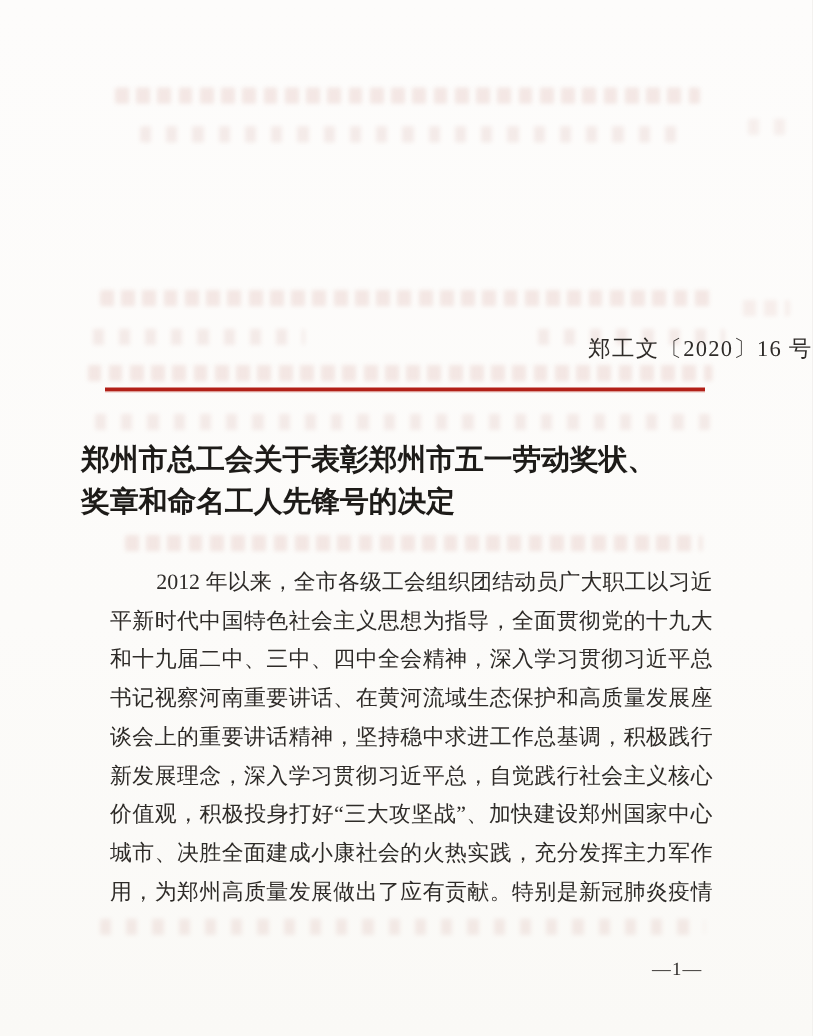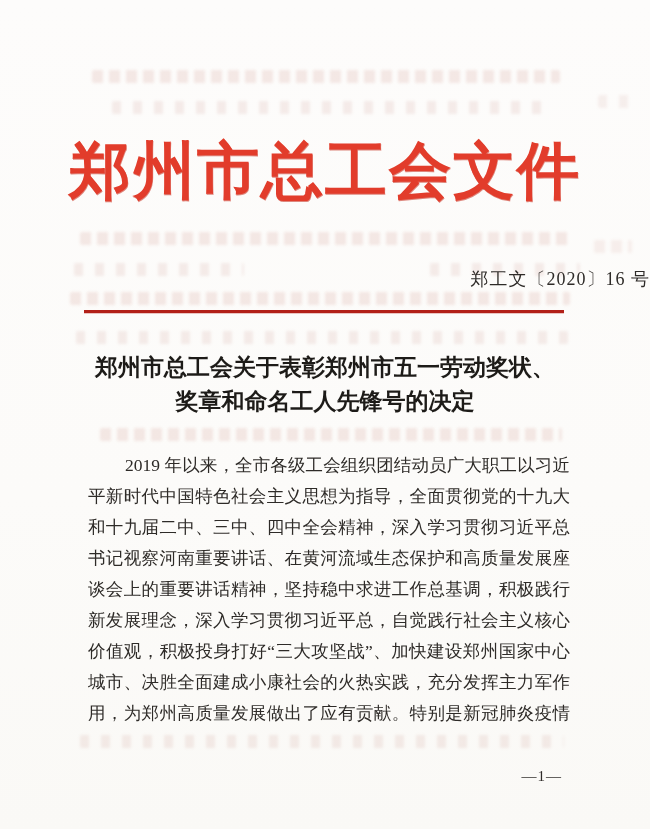--- a/index.html
+++ b/index.html
@@ -67,21 +67,21 @@
     height: 3px;
     background: var(--divider-red, #b22018);
     box-shadow: 0 1px 0 rgba(178,32,24,0.25);
   }
   .doc-title {
     position: absolute;
     top: 351px;
     left: 65px;
     width: 520px;
     margin: 0;
-    text-align: center;
+    text-align: left;
     font-size: 23px;
     line-height: 34px;
     font-weight: bold;
     letter-spacing: 0px;
     color: var(--title-black, #1d1b18);
   }
   .body-text {
     position: absolute;
     top: 450px;
     left: 88px;
@@ -116,33 +116,32 @@
   <div class="ghost" style="top:232px; left:80px;  width:492px;"></div>
   <div class="ghost g2" style="top:263px; left:74px;  width:170px;"></div>
   <div class="ghost g2" style="top:263px; left:430px; width:150px;"></div>
   <div class="ghost" style="top:292px; left:70px;  width:500px;"></div>
   <div class="ghost g2" style="top:331px; left:76px;  width:492px;"></div>
   <div class="ghost" style="top:428px; left:100px; width:462px;"></div>
   <div class="ghost g2" style="top:735px; left:80px;  width:484px;"></div>
   <div class="ghost g2" style="top:95px;  left:598px; width:34px; opacity:.2;"></div>
   <div class="ghost" style="top:240px; left:594px; width:38px; opacity:.2;"></div>
 
-  <h1 class="red-header">郑州市总工会文件</h1>
 
   <div class="doc-number">郑工文〔2020〕16 号</div>
 
   <div class="red-divider"></div>
 
   <h2 class="doc-title">
     <div>郑州市总工会关于表彰郑州市五一劳动奖状、</div>
     <div>奖章和命名工人先锋号的决定</div>
   </h2>
 
   <div class="body-text">
-    <div class="body-line indent">2019 年以来，全市各级工会组织团结动员广大职工以习近</div>
+    <div class="body-line indent">2012 年以来，全市各级工会组织团结动员广大职工以习近</div>
     <div class="body-line">平新时代中国特色社会主义思想为指导，全面贯彻党的十九大</div>
     <div class="body-line">和十九届二中、三中、四中全会精神，深入学习贯彻习近平总</div>
     <div class="body-line">书记视察河南重要讲话、在黄河流域生态保护和高质量发展座</div>
     <div class="body-line">谈会上的重要讲话精神，坚持稳中求进工作总基调，积极践行</div>
     <div class="body-line">新发展理念，深入学习贯彻习近平总，自觉践行社会主义核心</div>
     <div class="body-line">价值观，积极投身打好“三大攻坚战”、加快建设郑州国家中心</div>
     <div class="body-line">城市、决胜全面建成小康社会的火热实践，充分发挥主力军作</div>
     <div class="body-line">用，为郑州高质量发展做出了应有贡献。特别是新冠肺炎疫情</div>
   </div>
 

